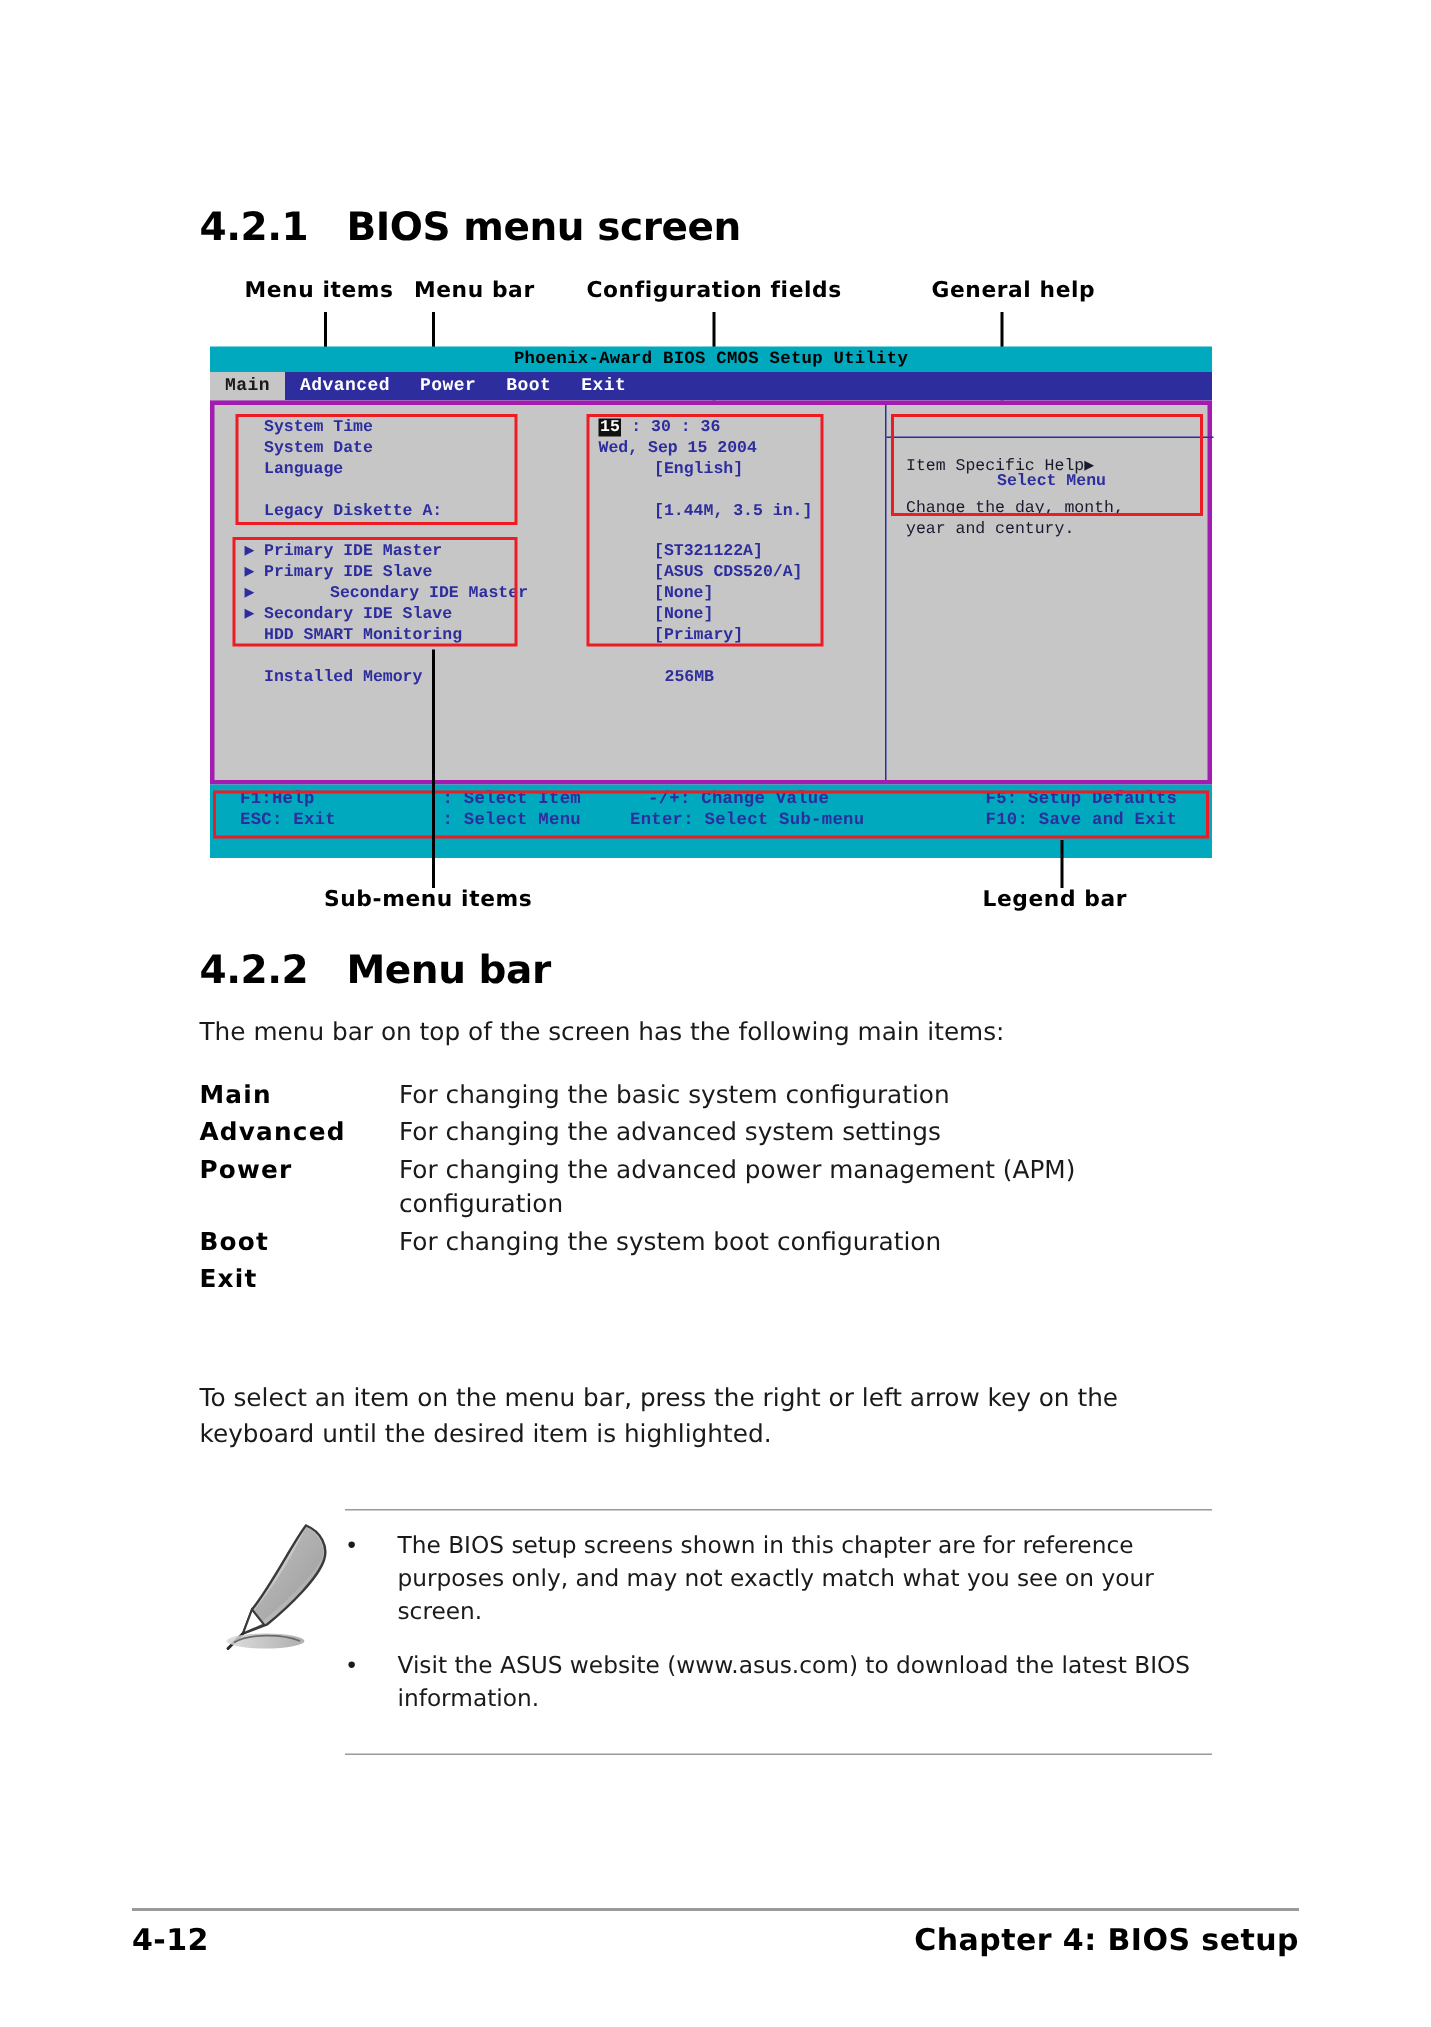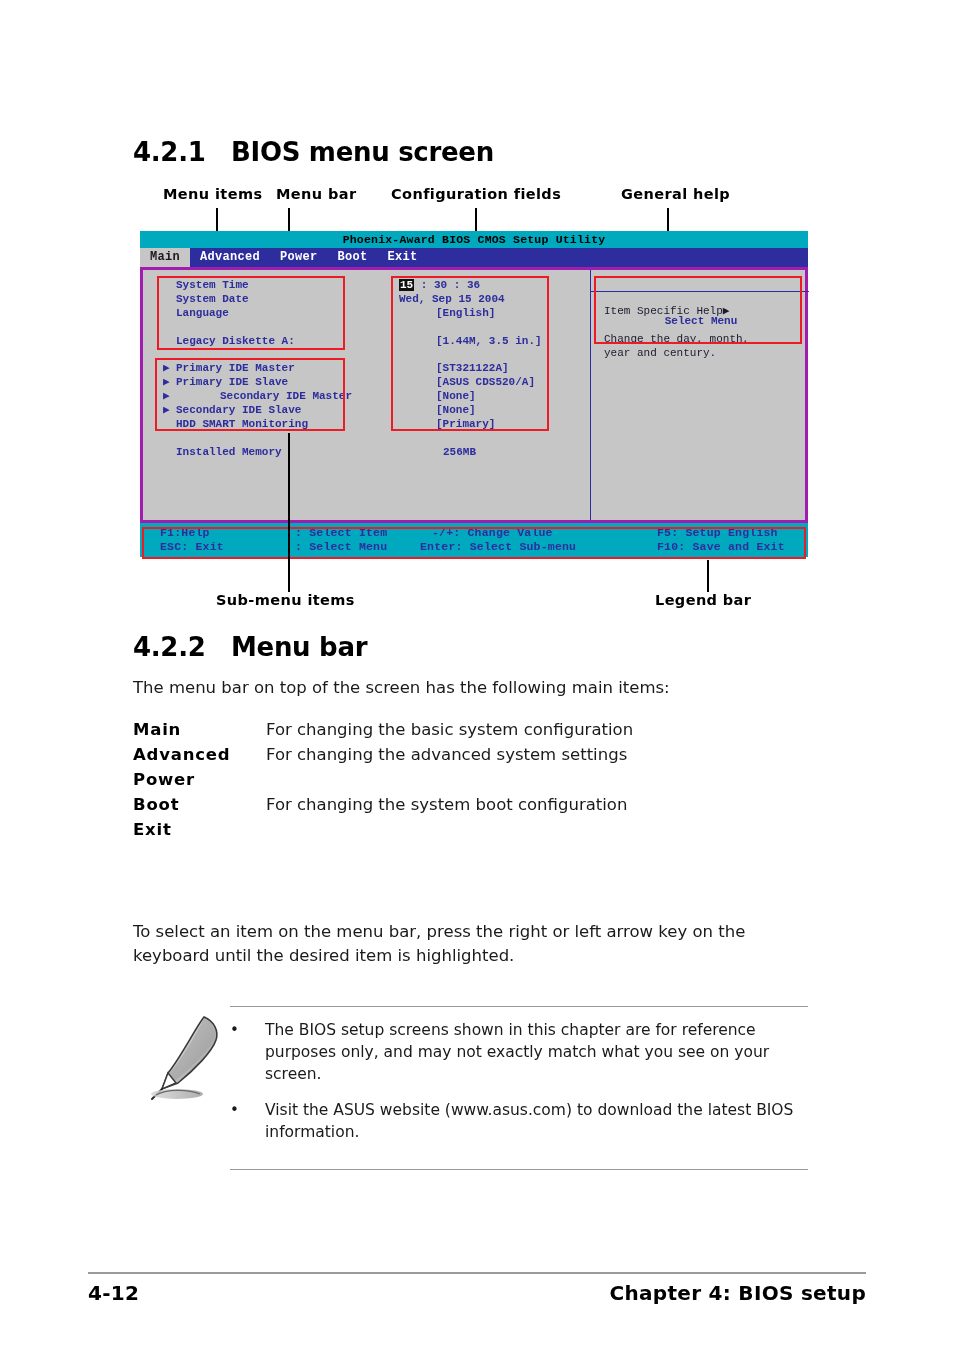--- a/index.html
+++ b/index.html
@@ -96,21 +96,21 @@
     box-sizing: border-box;
   }
   .col-divider {
     position: absolute;
     top: 0; bottom: 0;
     left: 447px;
     width: 1px;
     background: #2d2d9e;
   }
   .bios-legend {
-    height: 34px;
+    height: 49px;
     background: #00a9bd;
     color: #2d2d9e;
     font-weight: bold;
     font-size: 11.5px;
     position: relative;
     letter-spacing: 0.2px;
   }
   .bios-legend .lrow {
     position: absolute;
     white-space: nowrap;
@@ -282,21 +282,21 @@
     <div class="help-sep"></div>
     <div class="litem b-dark" style="left:461px; top:34px;">Item Specific Help▶</div>
     <div class="litem b-dark" style="left:461px; top:62px;">Change the day, month,</div>
     <div class="litem b-dark" style="left:461px; top:76px;">year and century.</div>
   </div>
 
   <div class="bios-legend">
     <div class="lrow" style="left:20px;  top:3px;">F1:Help</div>
     <div class="lrow" style="left:155px; top:3px;">:  Select Item</div>
     <div class="lrow" style="left:292px; top:3px;">-/+:  Change Value</div>
-    <div class="lrow" style="left:517px; top:3px;">F5:  Setup English</div>
+    <div class="lrow" style="left:517px; top:3px;">F5:  Setup Defaults</div>
     <div class="lrow" style="left:20px;  top:17px;">ESC: Exit</div>
     <div class="lrow" style="left:155px; top:17px;">:  Select Menu</div>
     <div class="lrow" style="left:280px; top:17px;">Enter: Select Sub-menu</div>
     <div class="lrow" style="left:517px; top:17px;">F10: Save and Exit</div>
   </div>
 </div>
 
 <div class="redbox" style="left:157px; top:276px; width:188px; height:74px;"></div>
 <div class="redbox" style="left:155px; top:358px; width:190px; height:73px;"></div>
 <div class="redbox" style="left:391px; top:276px; width:158px; height:155px;"></div>
@@ -318,20 +318,21 @@
   <div class="mdef-row">
     <div class="mdef-term">Main</div>
     <div class="mdef-desc">For changing the basic system configuration</div>
   </div>
   <div class="mdef-row">
     <div class="mdef-term">Advanced</div>
     <div class="mdef-desc">For changing the advanced system settings</div>
   </div>
   <div class="mdef-row">
     <div class="mdef-term">Power</div>
+    <div class="mdef-desc" style="max-width:490px;">For changing the advanced power management (APM) configuration</div>
   </div>
   <div class="mdef-row">
     <div class="mdef-term">Boot</div>
     <div class="mdef-desc">For changing the system boot configuration</div>
   </div>
   <div class="mdef-row">
     <div class="mdef-term">Exit</div>
   </div>
 </div>
 

